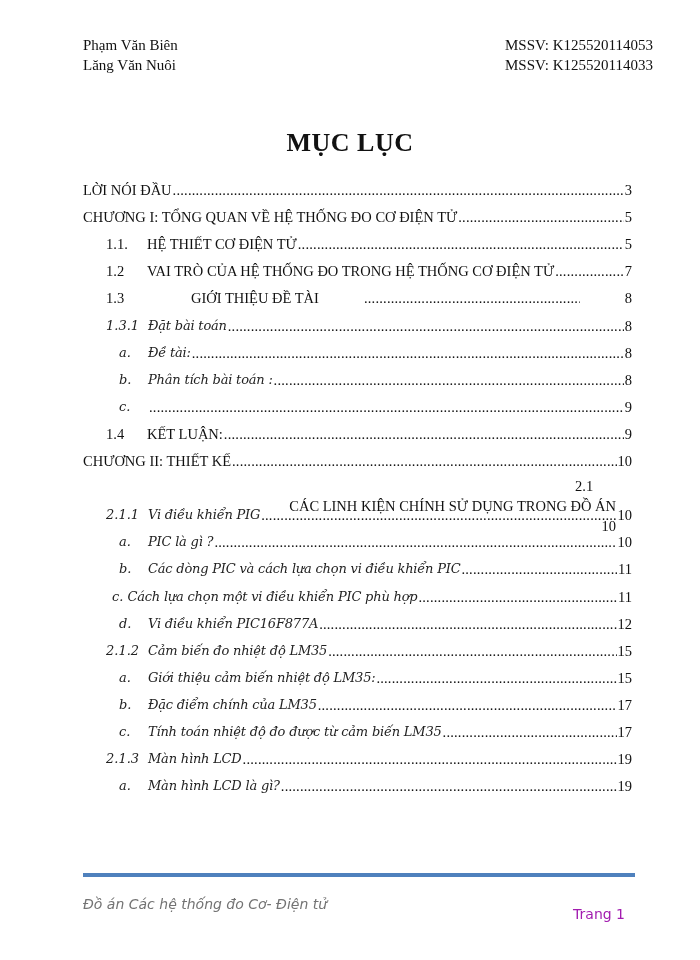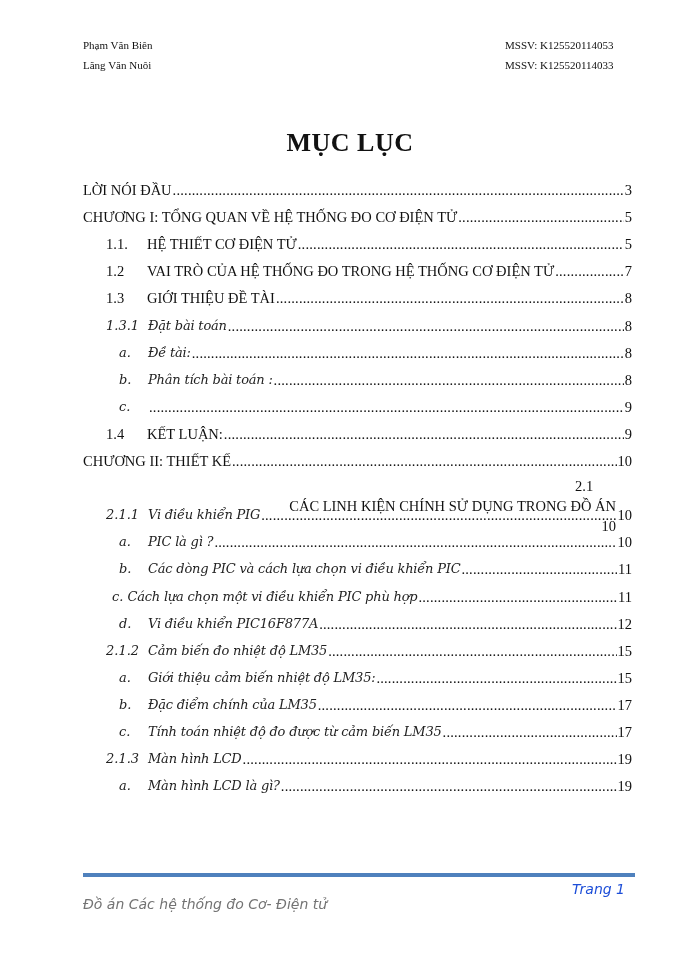--- a/index.html
+++ b/index.html
@@ -1,37 +1,37 @@
 <!DOCTYPE html>
 <html><head>
   <meta charset="utf-8">
   <style>
     html, body { margin: 0; padding: 0; background: #ffffff; }
     body { width: 700px; height: 960px; position: relative; overflow: hidden;
            font-family: "Liberation Serif", "DejaVu Serif", serif; color: #111; }
-    .hdr { position: absolute; font-size: 11px; line-height: 20px; text-align: right; }
+    .hdr { position: absolute; font-size: 15px; line-height: 20px; text-align: right; }
     .hdr-l { left: 83px; }
     .hdr-r { left: 457px; margin-left: 48px; }
     .title { position: absolute; top: 128px; left: 0; width: 700px; text-align: center;
              font-size: 26px; font-weight: bold; letter-spacing: 0.5px; }
     .toc { position: absolute; top: 178px; left: 0; width: 700px; }
     .row { position: absolute; height: 22px; display: flex; align-items: flex-end;
            font-size: 14.5px; line-height: 20px; white-space: nowrap; }
     .row .num { display: inline-block; flex: 0 0 auto; }
     .row .txt { flex: 0 0 auto; }
     .row .leader { flex: 1 1 auto; overflow: hidden; white-space: nowrap; margin: 0 1px;
                    letter-spacing: 0.2px; }
     .row .leader::before { content: "..................................................................................................................................................................................................................................................................................................."; }
     .row .pg { flex: 0 0 auto; }
     .row.it .num, .row.it .txt { font-style: italic; font-family: "DejaVu Serif", serif; font-size: 13px; color: #222; }
     .row.it .txt { letter-spacing: -0.2px; }
     .footer-rule { position: absolute; left: 83px; top: 873px; width: 552px; height: 4px;
                    background: #4f81bd; }
-    .footer-page { position: absolute; right: 75px; top: 881px; font-style: italic;
-                   font-family: "DejaVu Sans", sans-serif; font-size: 14px; color: #1d4ed8; }
+    .footer-page { position: absolute; right: 75px; top: 906px; 
+                   font-family: "DejaVu Sans", sans-serif; font-size: 14px; color: #a21caf; }
     .footer-title { position: absolute; left: 83px; top: 896px; font-style: italic;
                     font-family: "DejaVu Sans", sans-serif; font-size: 14px; color: #737373; }
   </style>
 </head>
 <body>
 
 <div>
   <div class="hdr hdr-l" style="top:35px">Phạm Văn Biên</div>
   <div class="hdr hdr-r" style="top:35px">MSSV: K125520114053</div>
   <div class="hdr hdr-l" style="top:55px">Lăng Văn Nuôi</div>
@@ -56,21 +56,21 @@
       <span class="txt">HỆ THIẾT CƠ ĐIỆN TỬ</span>
       <span class="leader"></span>
       <span class="pg">5</span>
     </div>
     <div class="row" style="top: 81.3px; left: 106px; width: 526px;">
       <span class="num" style="width: 41px;">1.2</span>
       <span class="txt">VAI TRÒ CỦA HỆ THỐNG ĐO TRONG HỆ THỐNG CƠ ĐIỆN TỬ</span>
       <span class="leader"></span>
       <span class="pg">7</span>
     </div>
-    <div class="row" style="top: 108.4px; left: 106px; width: 526px;">
+    <div class="row" style="top: 108.4px; left: 106px; width: 526px; gap: 44px;">
       <span class="num" style="width: 41px;">1.3</span>
       <span class="txt">GIỚI THIỆU ĐỀ TÀI</span>
       <span class="leader"></span>
       <span class="pg">8</span>
     </div>
     <div class="row it" style="top: 135.5px; left: 106px; width: 526px;">
       <span class="num" style="width: 42px;">1.3.1</span>
       <span class="txt">Đặt bài toán</span>
       <span class="leader"></span>
       <span class="pg">8</span>

